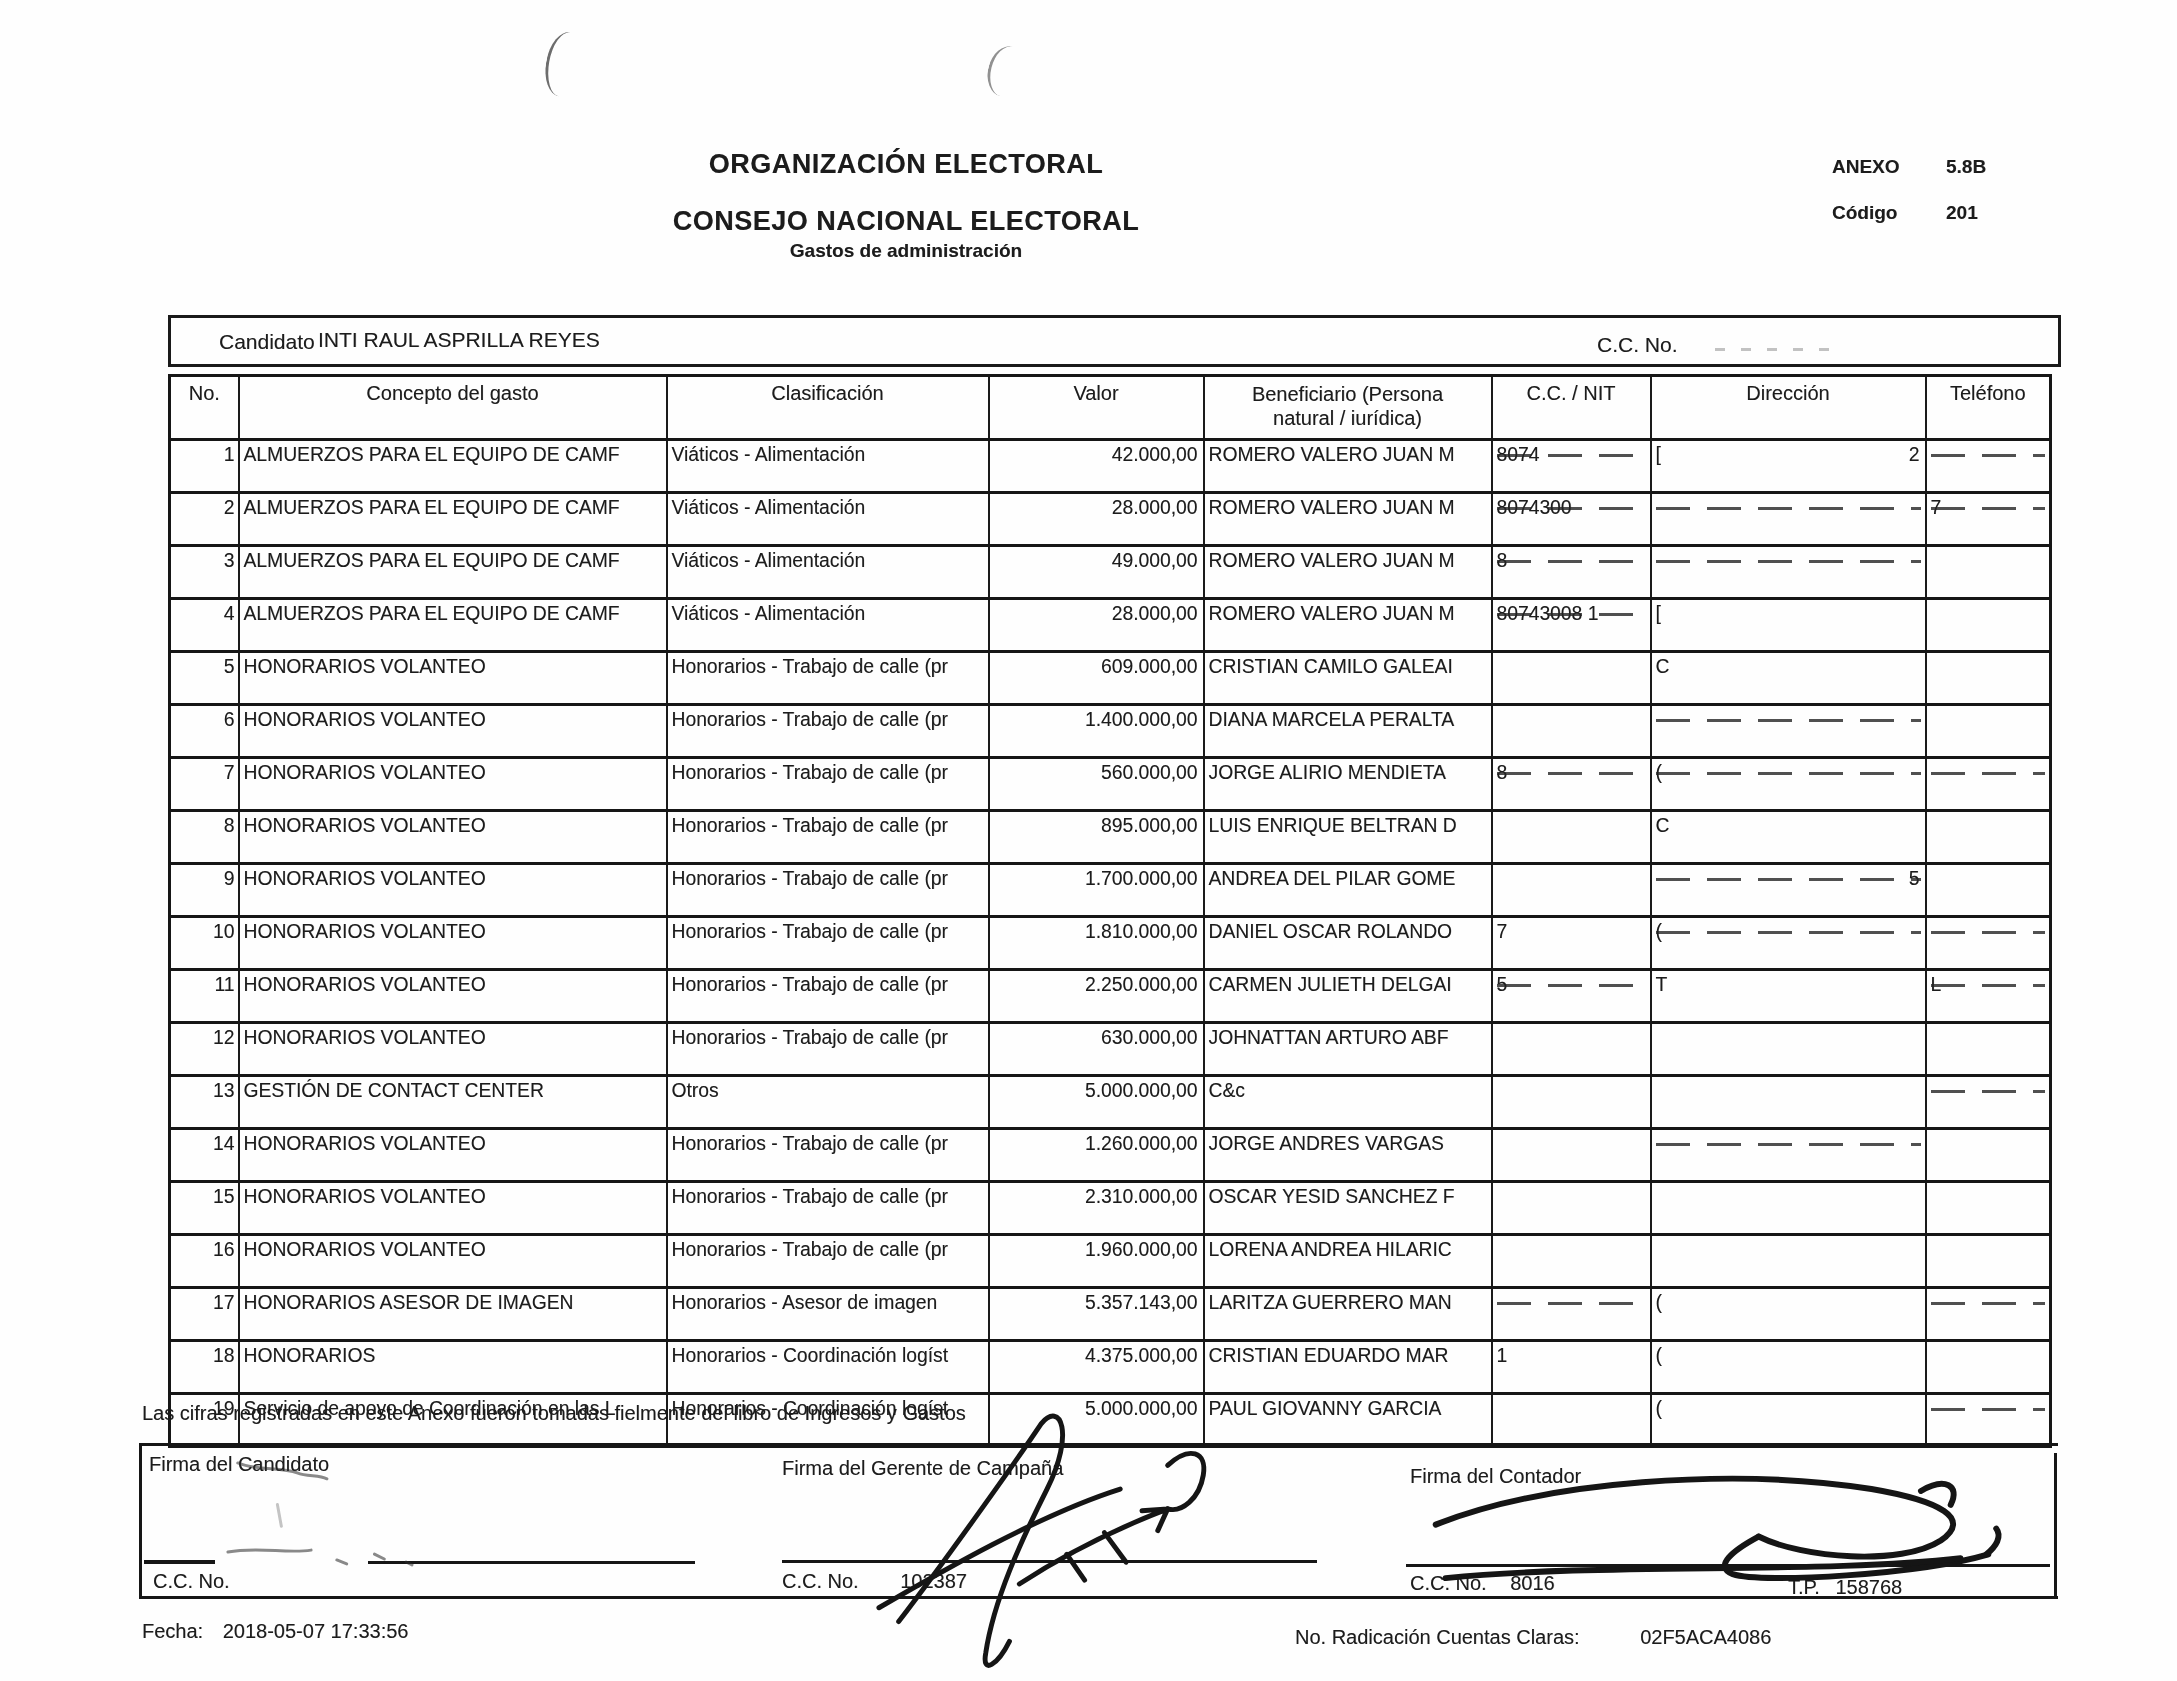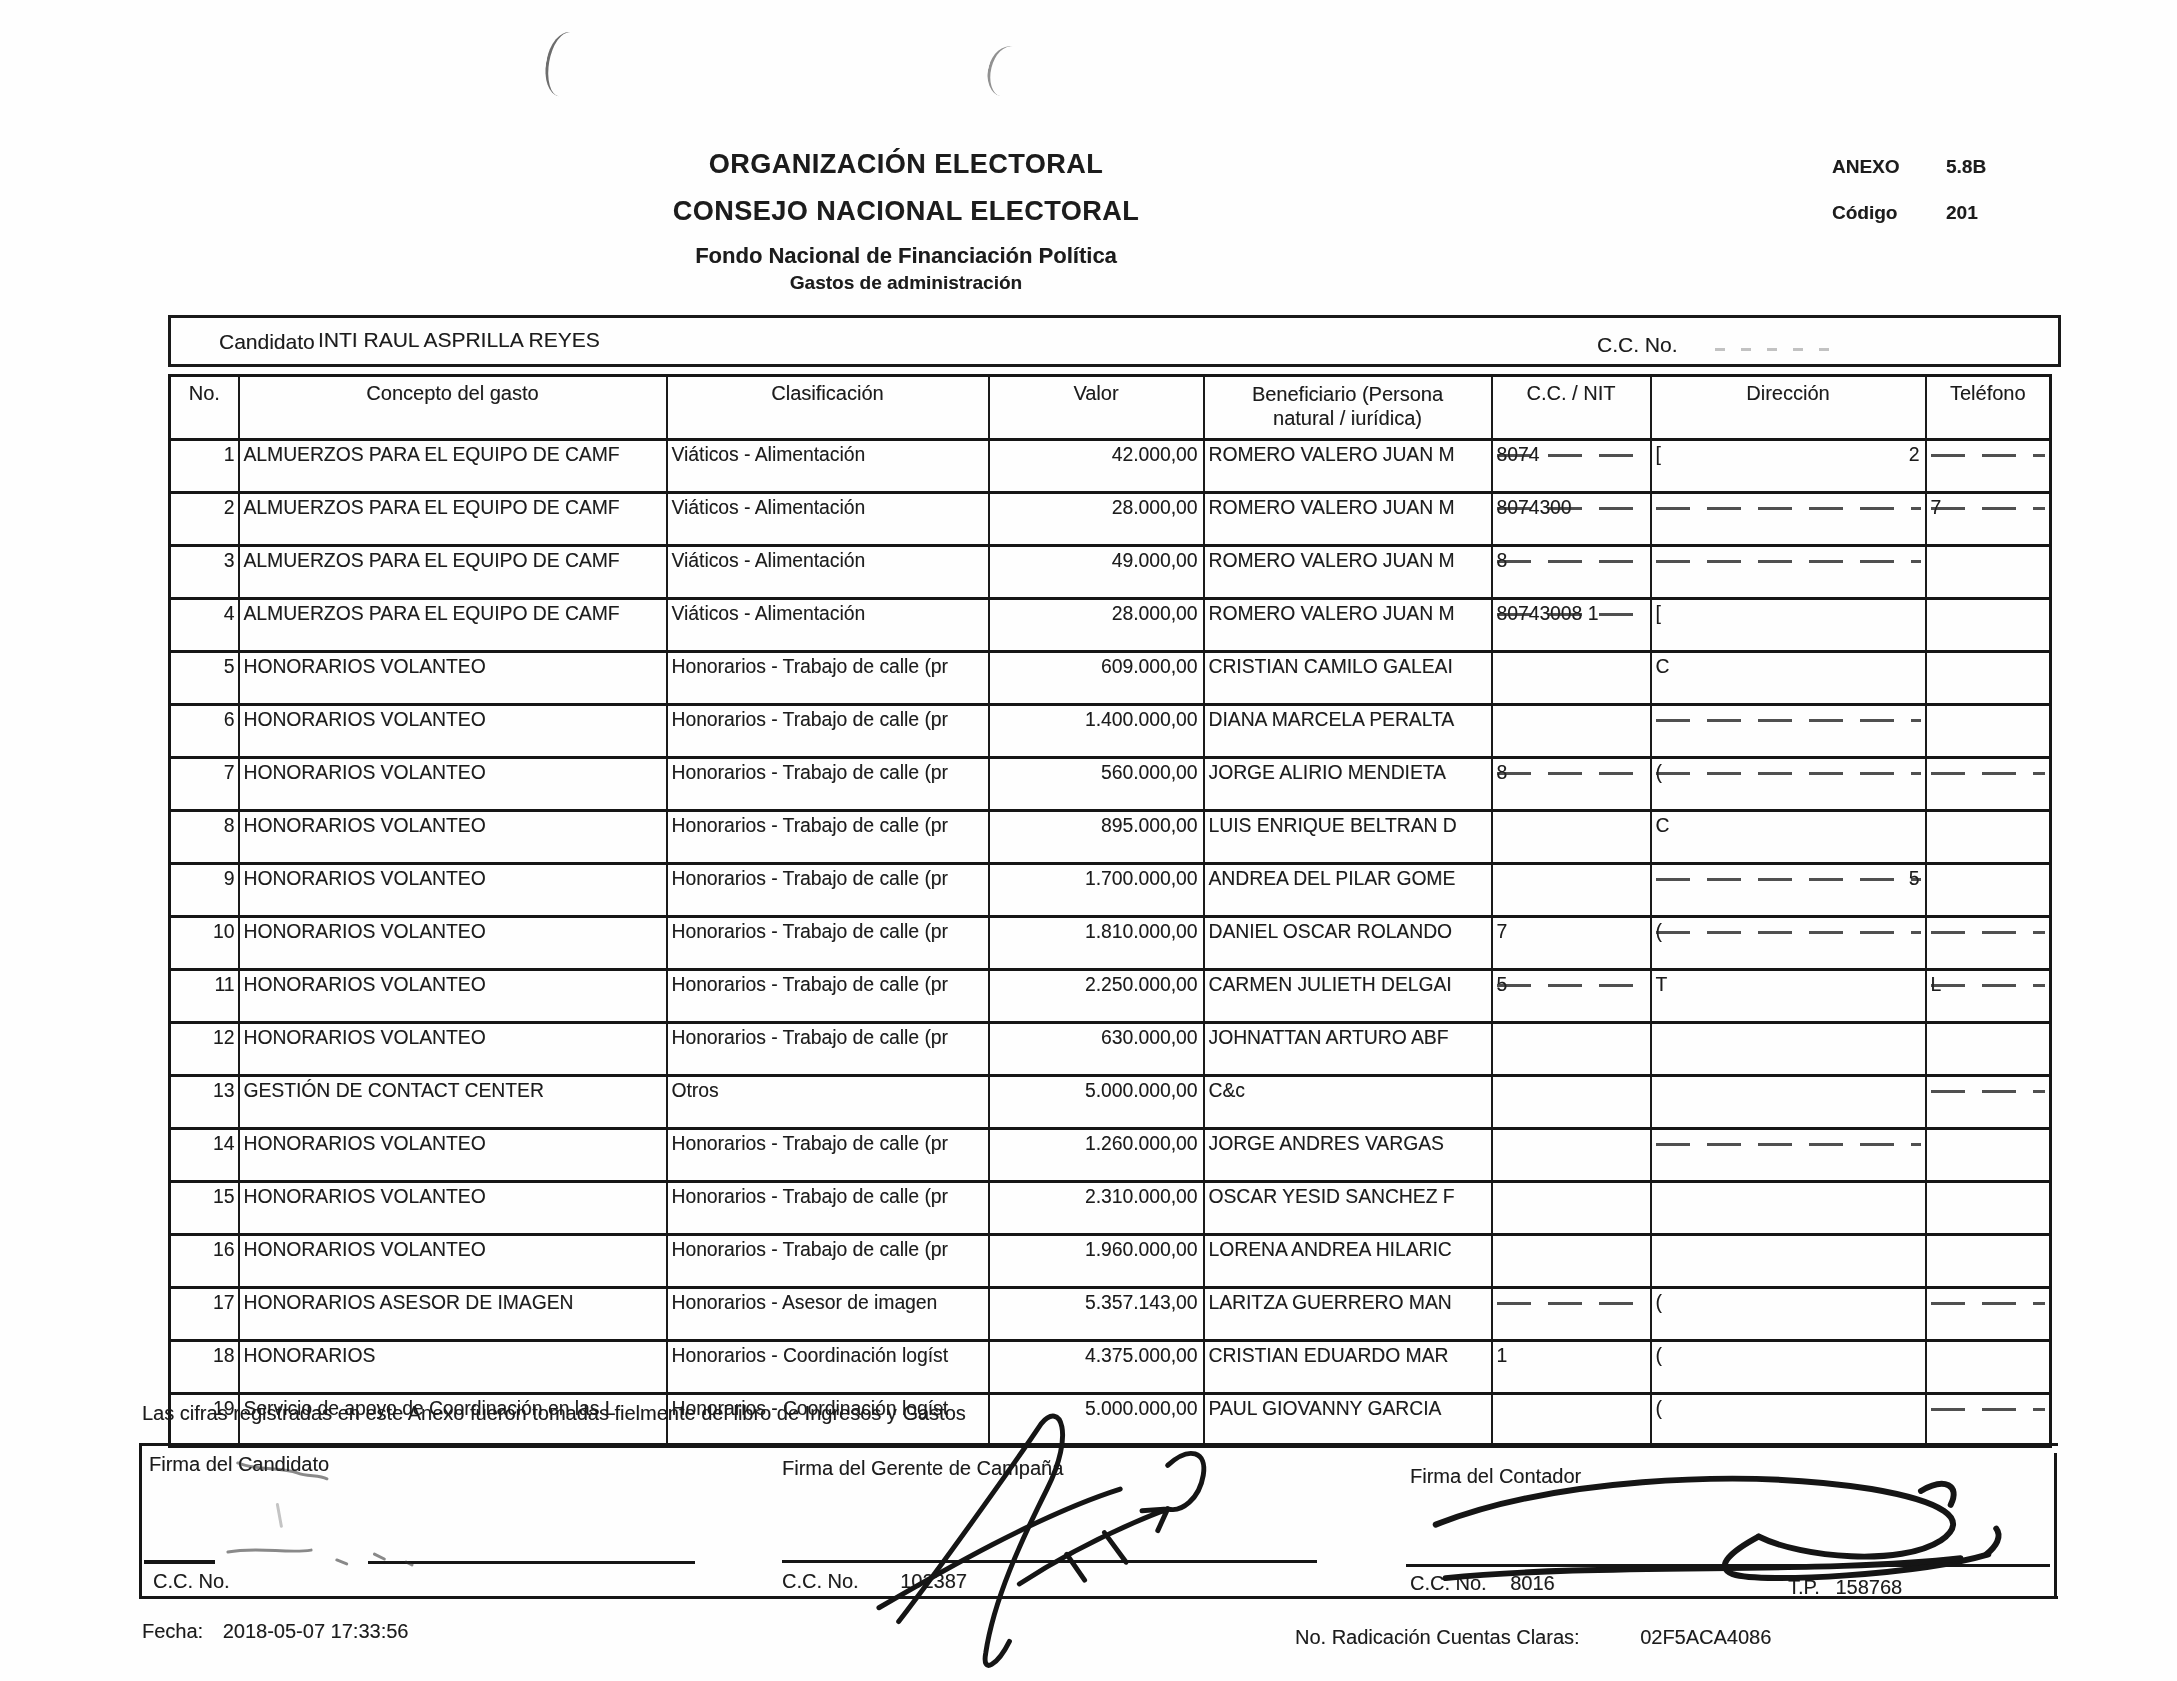--- a/index.html
+++ b/index.html
@@ -4,21 +4,21 @@
 <style>
   html,body{margin:0;padding:0;background:#e8e8e8;}
   .page{
     position:relative; width:2177px; height:1681px; background:#fefefe;
     font-family:"Liberation Sans","DejaVu Sans",sans-serif; color:#1c1c1c;
     overflow:hidden; text-shadow:0.3px 0.3px 0 rgba(20,20,20,.35);
   }
   
   .hdr{position:absolute;left:416px;top:149px;width:980px;text-align:center;}
   .hdr .org{font-size:27px;font-weight:bold;letter-spacing:0.5px;}
-  .hdr .org2{margin-top:16px;}
+  .hdr .org2{margin-top:26px;}
   .hdr .fund{font-size:22px;font-weight:bold;margin-top:16px;}
   .hdr .sub{font-size:19px;font-weight:bold;margin-top:3px;}
   .anexo{position:absolute;left:1832px;top:156px;font-size:19px;font-weight:bold;}
   .anexo .r{margin-top:24px;}
   .anexo .lab{display:inline-block;width:114px;}
   
   .cand{position:absolute;left:168px;top:315px;width:1887px;height:46px;border:3px solid #1a1a1a;font-size:21px;}
   .cand .lab{position:absolute;left:16px;top:12px;margin-left:32px;}
   .cand .name{position:absolute;left:147px;top:10px;}
   .cand .cclab{position:absolute;left:1426px;top:15px;}
@@ -50,21 +50,20 @@
 <body>
 
 <div class="page">
 
   <div class="curl" style="left:546px;top:32px;transform:rotate(10deg);"></div>
   <div class="curl" style="left:988px;top:46px;transform:rotate(14deg);height:51px;opacity:.6;"></div>
 
   <div class="hdr">
     <div class="org">ORGANIZACIÓN ELECTORAL</div>
     <div class="org org2">CONSEJO NACIONAL ELECTORAL</div>
-    <div class="fund">Fondo Nacional de Financiación Política</div>
     <div class="sub">Gastos de administración</div>
   </div>
   <div class="anexo">
     <div><span class="lab">ANEXO</span><span>5.8B</span></div>
     <div class="r"><span class="lab">Código</span><span>201</span></div>
   </div>
 
   <div class="cand">
     <span class="lab">Candidato</span>
     <span class="name">INTI RAUL ASPRILLA REYES</span>

